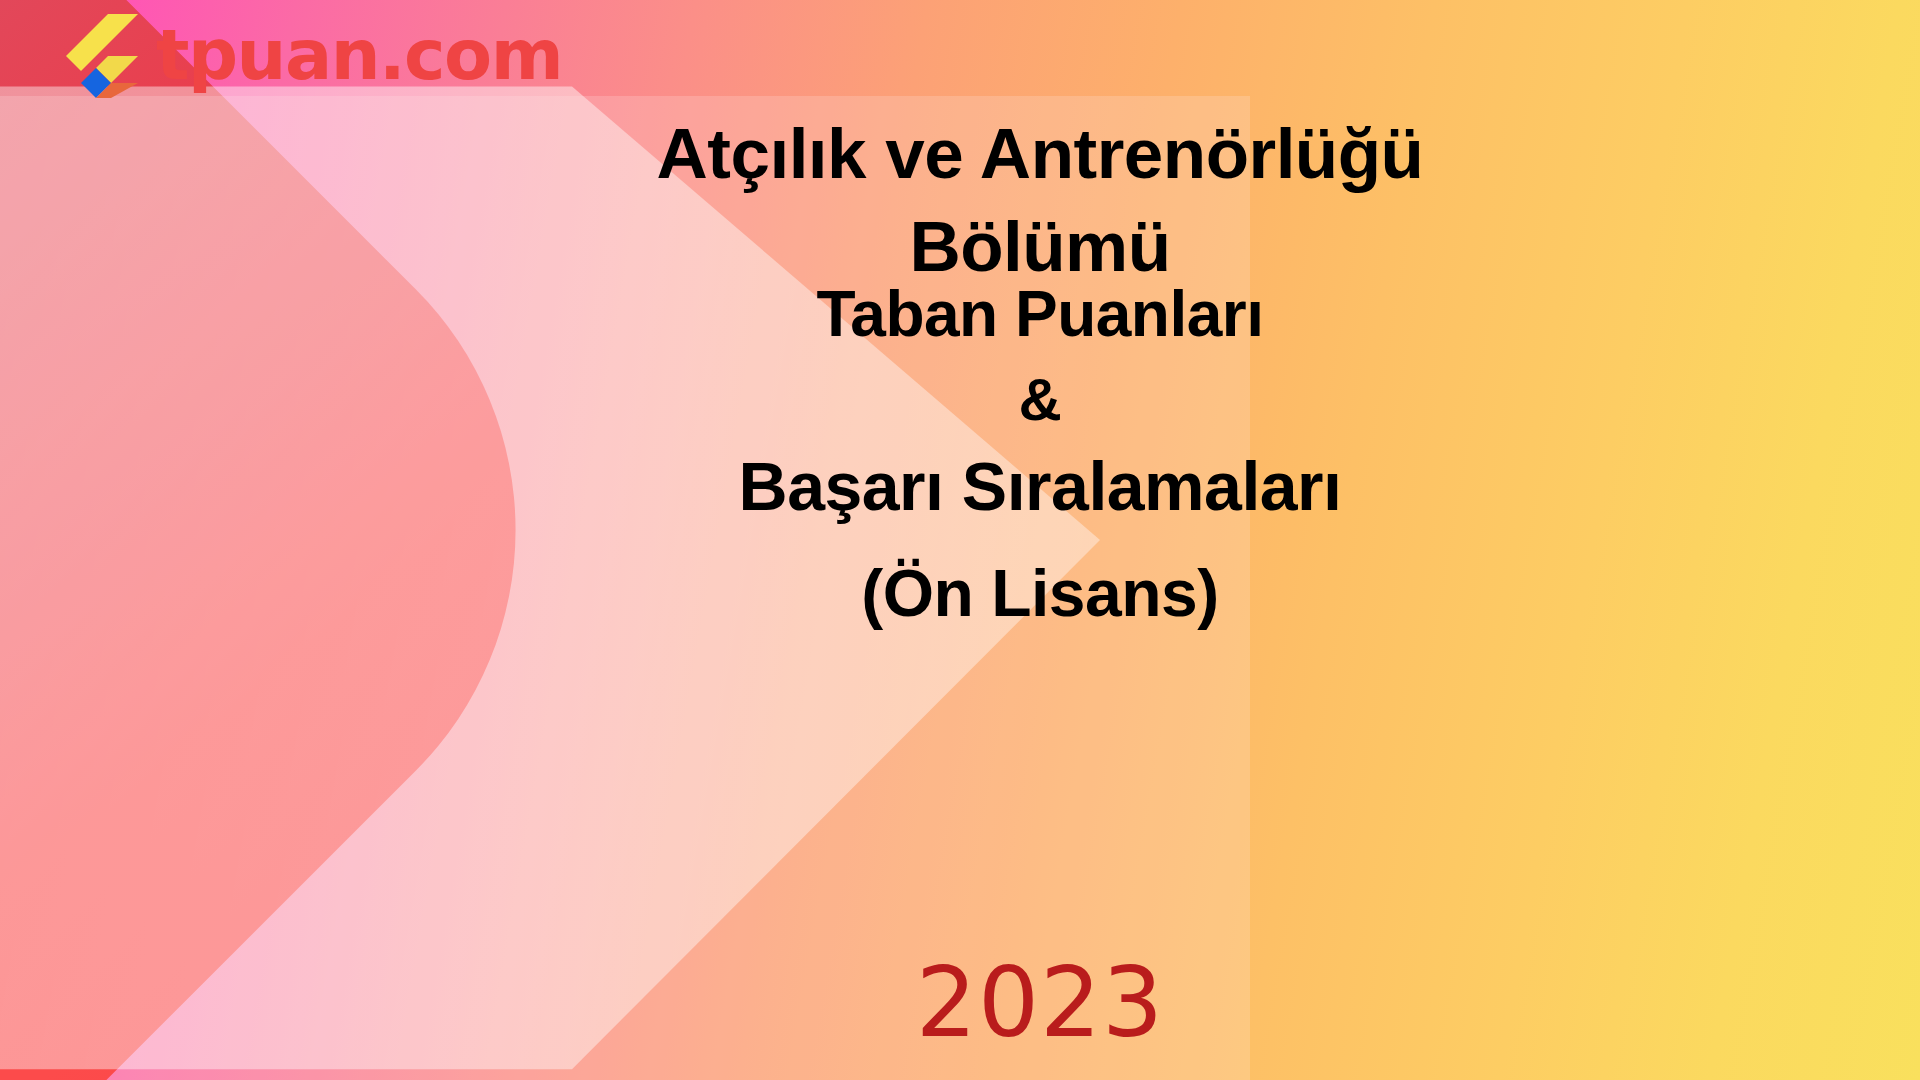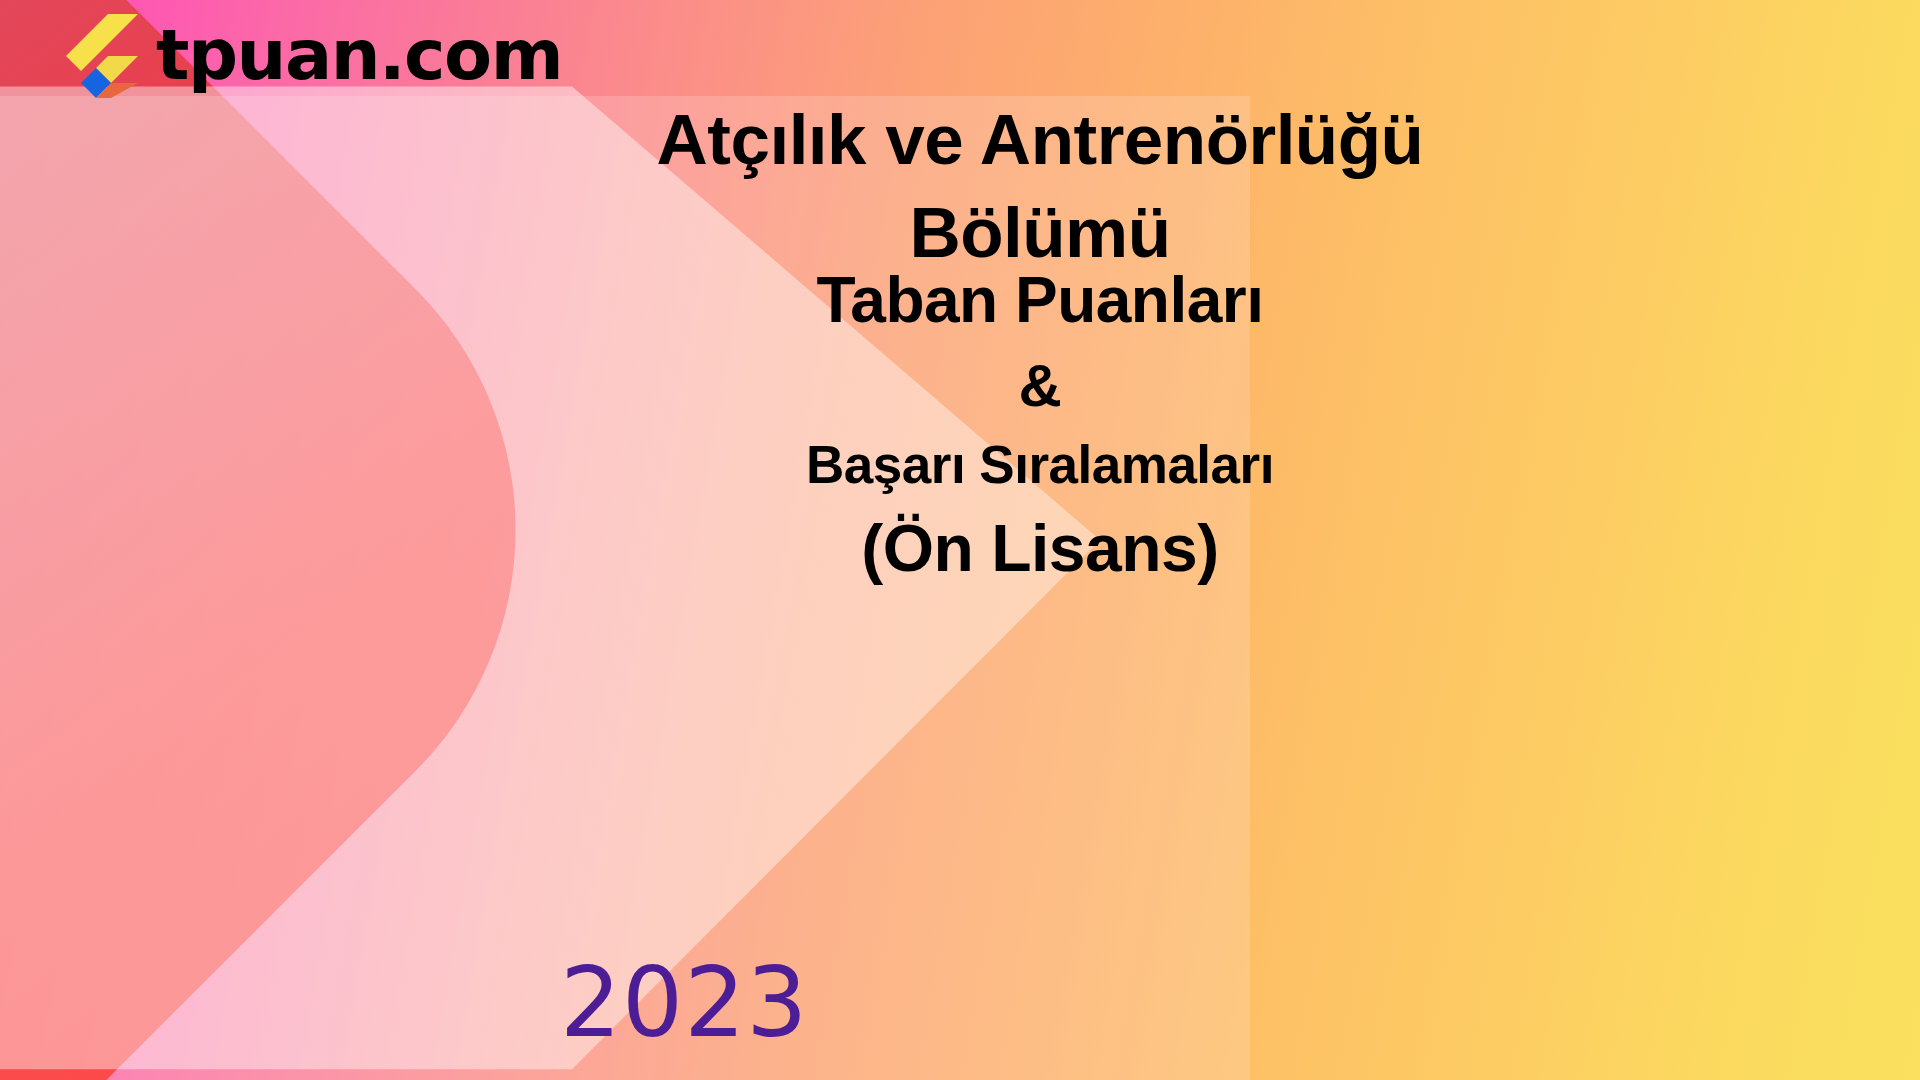--- a/index.html
+++ b/index.html
@@ -91,59 +91,60 @@
     align-items: center;
     gap: 16px;
     z-index: 10;
   }
   .logo-mark {
     width: 84px;
     height: 86px;
     flex: none;
   }
   .logo-text {
-    color: #000000;
+    color: #ef4444;
     font-size: 70px;
     font-weight: 700;
     letter-spacing: -1.5px;
     line-height: 1;
     white-space: nowrap;
     font-family: "DejaVu Sans", sans-serif;
   }
 
   
   .headline {
     position: absolute;
     left: 560px;
-    top: 104px;
+    top: 118px;
     width: 960px;
     text-align: center;
     color: #000000;
     z-index: 10;
   }
   .hl-line {
     font-weight: 700;
     line-height: 1.0;
     white-space: nowrap;
     letter-spacing: -0.5px;
   }
   .hl-1 { font-size: 71px; margin-bottom: 22px; }
   .hl-2 { font-size: 71px; }
   .hl-3 { font-size: 64px; margin-bottom: 24px; }
   .hl-4 { font-size: 60px; margin-bottom: 22px; font-weight: 700; }
-  .hl-5 { font-size: 53px; margin-bottom: 24px; }
+  .hl-5 { font-size: 68px; margin-bottom: 40px; }
   .hl-6 { font-size: 66px; margin-bottom: 0; }
 
   
   .year {
     position: absolute;
     left: 560px;
     top: 955px;
     width: 960px;
-    color: #4c1d95;
+    text-align: center;
+    color: #b91c1c;
     font-size: 96px;
     font-weight: 400;
     line-height: 1;
     letter-spacing: 1px;
     z-index: 10;
     font-family: "DejaVu Sans", sans-serif;
   }
 </style>
 </head>
 <body>

